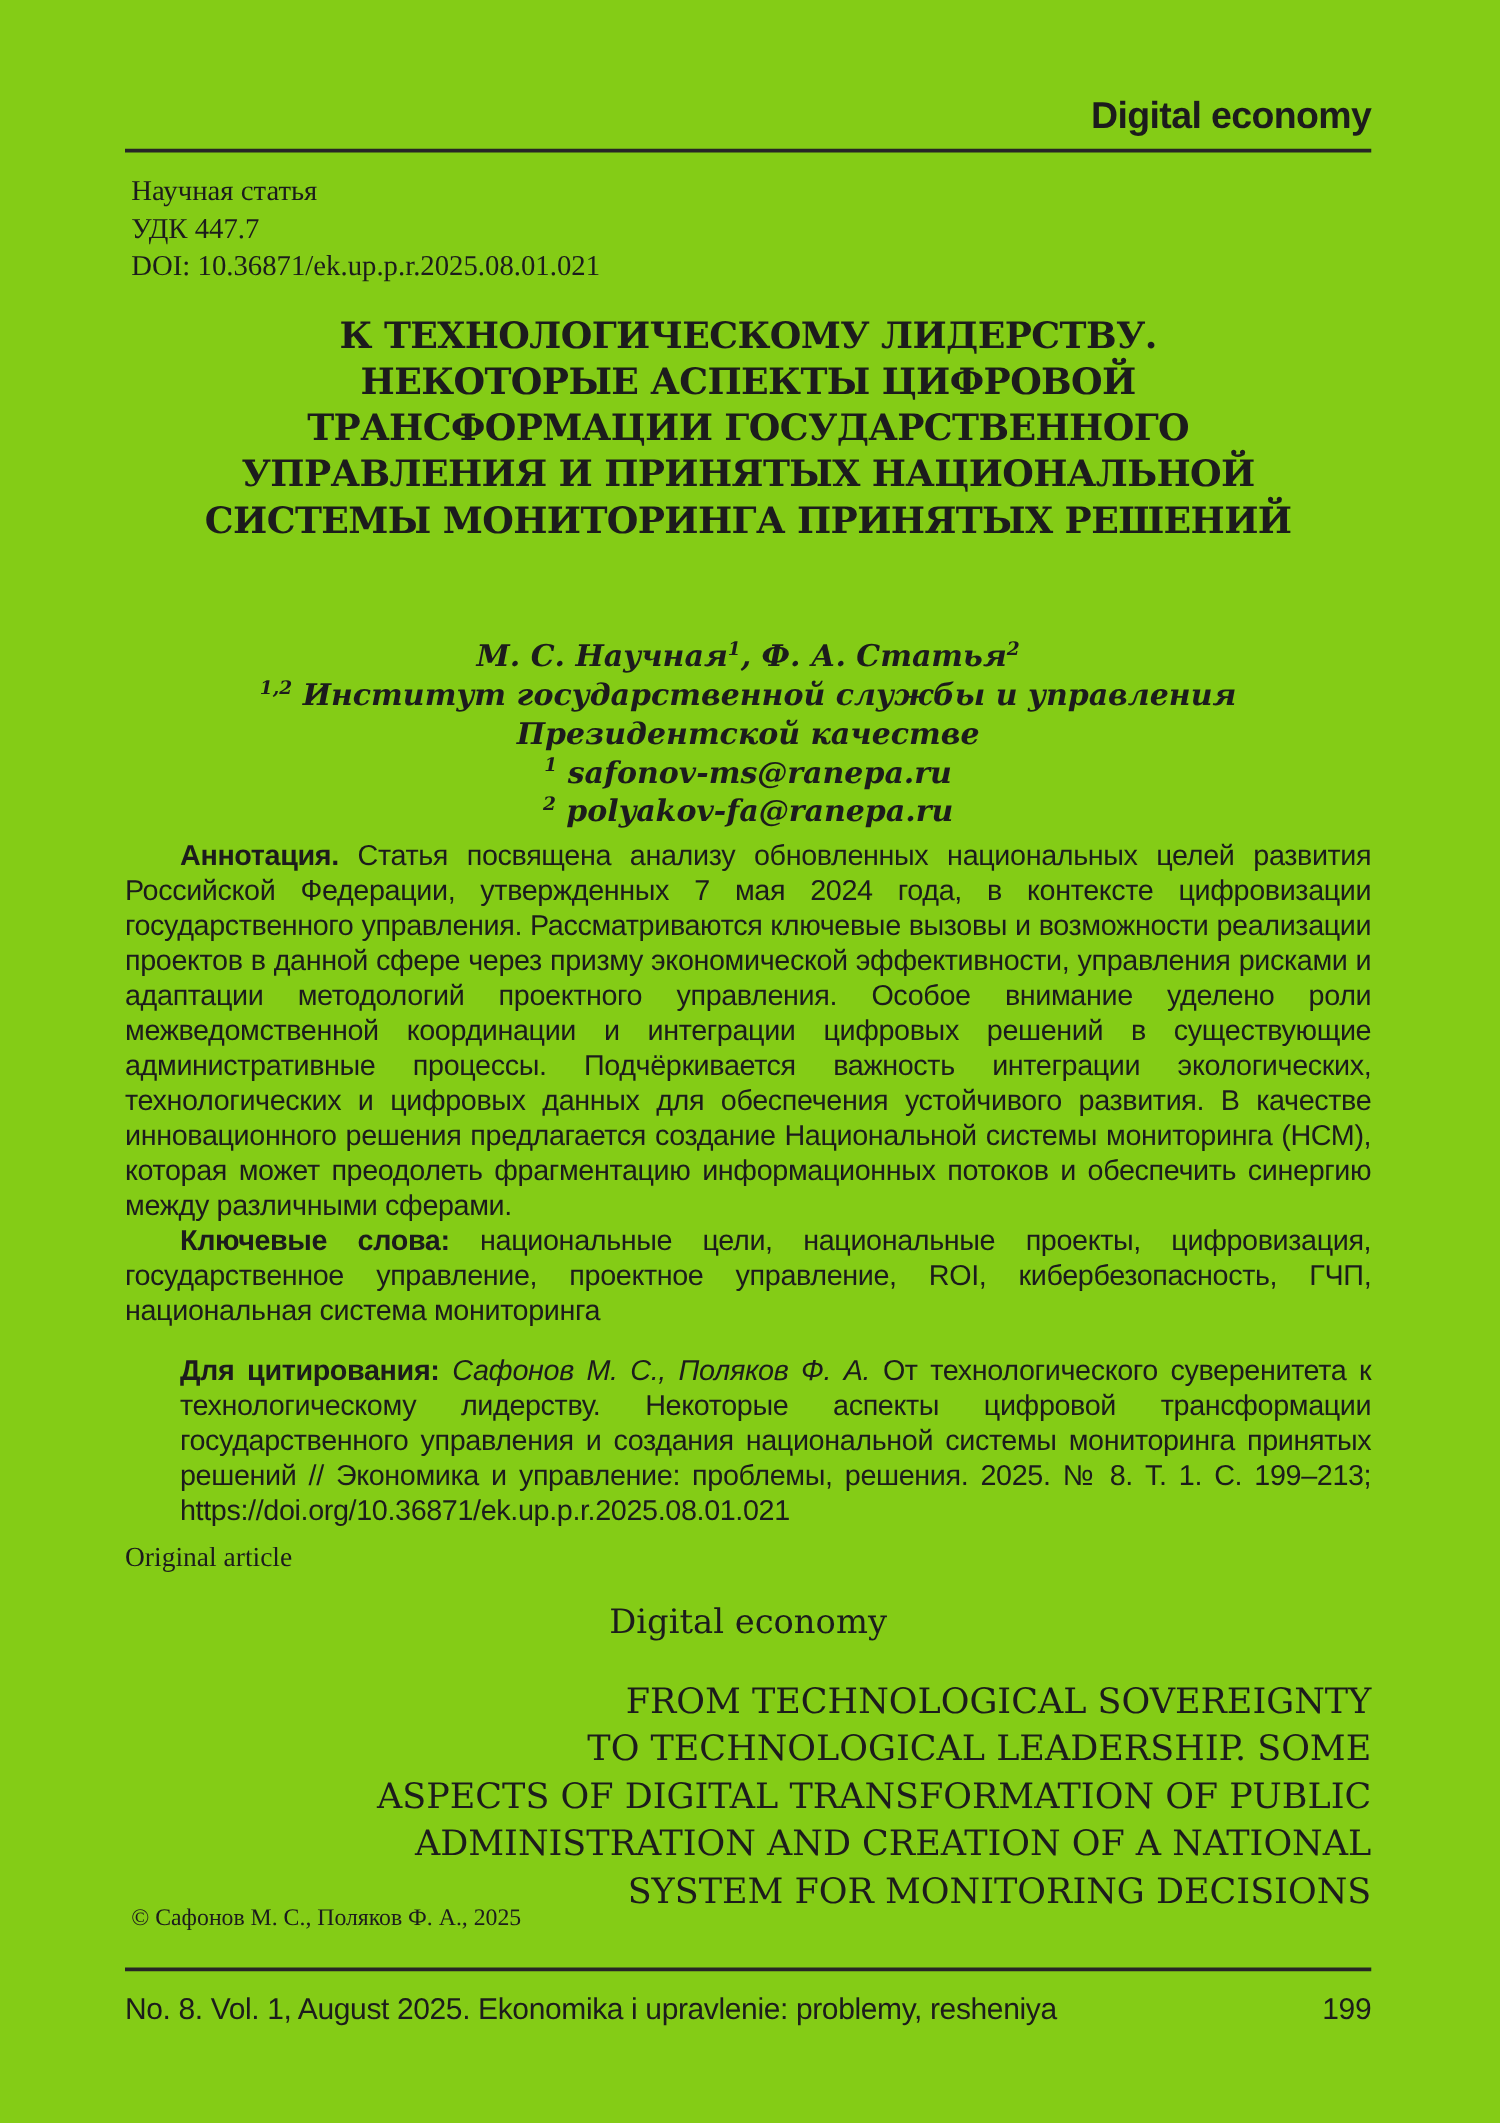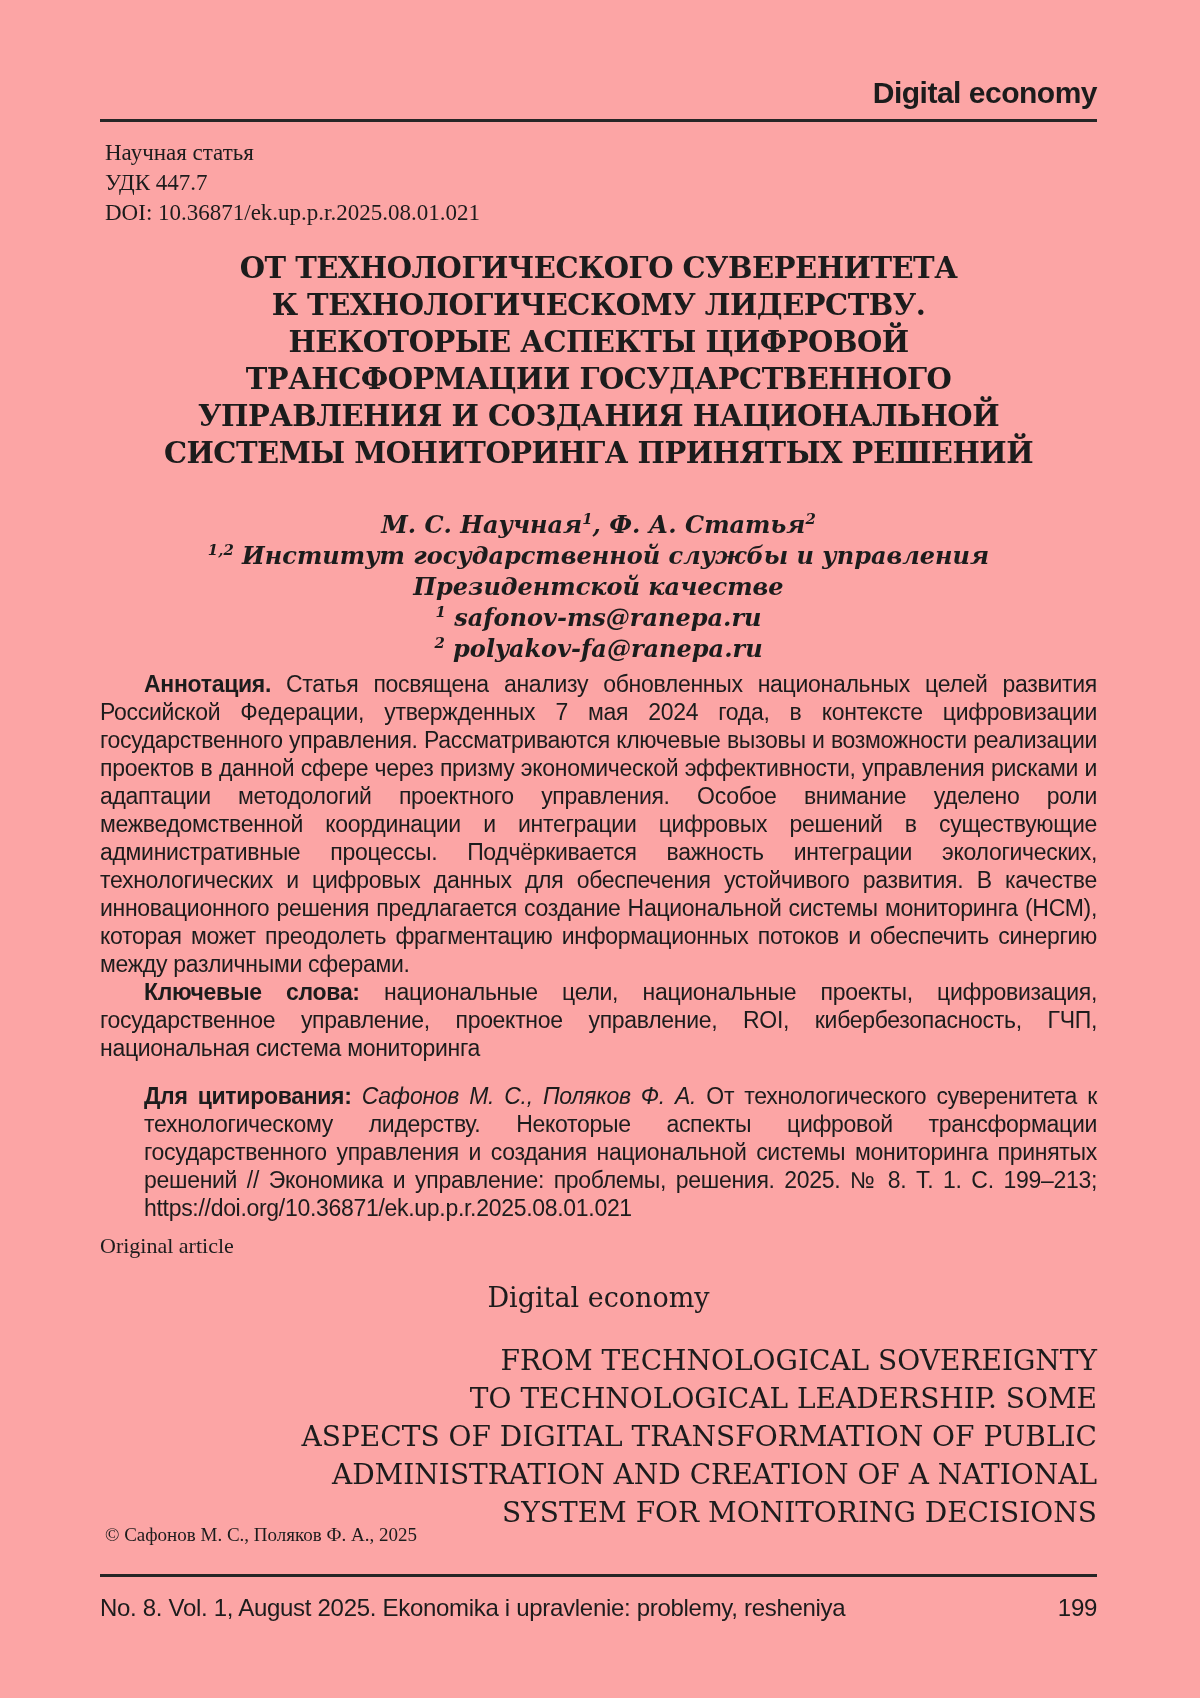--- a/index.html
+++ b/index.html
@@ -1,19 +1,19 @@
 <!DOCTYPE html>
 <html><head>
 <meta charset="utf-8">
 <style>
   html,body{margin:0;padding:0;background:#888;}
   .page{
     position:relative;
     width:1200px;height:1698px;
-    background:#fca5a5;
+    background:#84cc16;
     color:#1c1c1c;
     margin:0 auto;
     overflow:hidden;
     font-family:"Liberation Serif", serif;
   }
   .abs{position:absolute;}
   
   .running-head{top:76px;right:103px;text-align:right;
     font-family:"Liberation Sans", sans-serif;font-weight:bold;font-size:30px;letter-spacing:-0.5px;}
   .rule{left:100px;right:103px;height:3px;background:#262626;}
@@ -56,25 +56,24 @@
   <div class="abs running-head">Digital economy</div>
   <div class="abs rule rule-top"></div>
 
   <div class="abs meta">
     <div>Научная статья</div>
     <div>УДК 447.7</div>
     <div>DOI: 10.36871/ek.up.p.r.2025.08.01.021</div>
   </div>
 
   <h1 class="abs title-ru" style="margin:0;">
-    <div>ОТ ТЕХНОЛОГИЧЕСКОГО СУВЕРЕНИТЕТА</div>
     <div>К ТЕХНОЛОГИЧЕСКОМУ ЛИДЕРСТВУ.</div>
     <div>НЕКОТОРЫЕ АСПЕКТЫ ЦИФРОВОЙ</div>
     <div>ТРАНСФОРМАЦИИ ГОСУДАРСТВЕННОГО</div>
-    <div>УПРАВЛЕНИЯ И СОЗДАНИЯ НАЦИОНАЛЬНОЙ</div>
+    <div>УПРАВЛЕНИЯ И ПРИНЯТЫХ НАЦИОНАЛЬНОЙ</div>
     <div>СИСТЕМЫ МОНИТОРИНГА ПРИНЯТЫХ РЕШЕНИЙ</div>
   </h1>
 
   <div class="abs authors">
     <div><span>М. С. Научная</span><sup>1</sup><span>, Ф. А. Статья</span><sup>2</sup></div>
     <div><sup>1,2</sup><span> Институт государственной службы и управления</span></div>
     <div>Президентской качестве</div>
     <div><sup>1</sup><span> safonov-ms@ranepa.ru</span></div>
     <div><sup>2</sup><span> polyakov-fa@ranepa.ru</span></div>
   </div>

